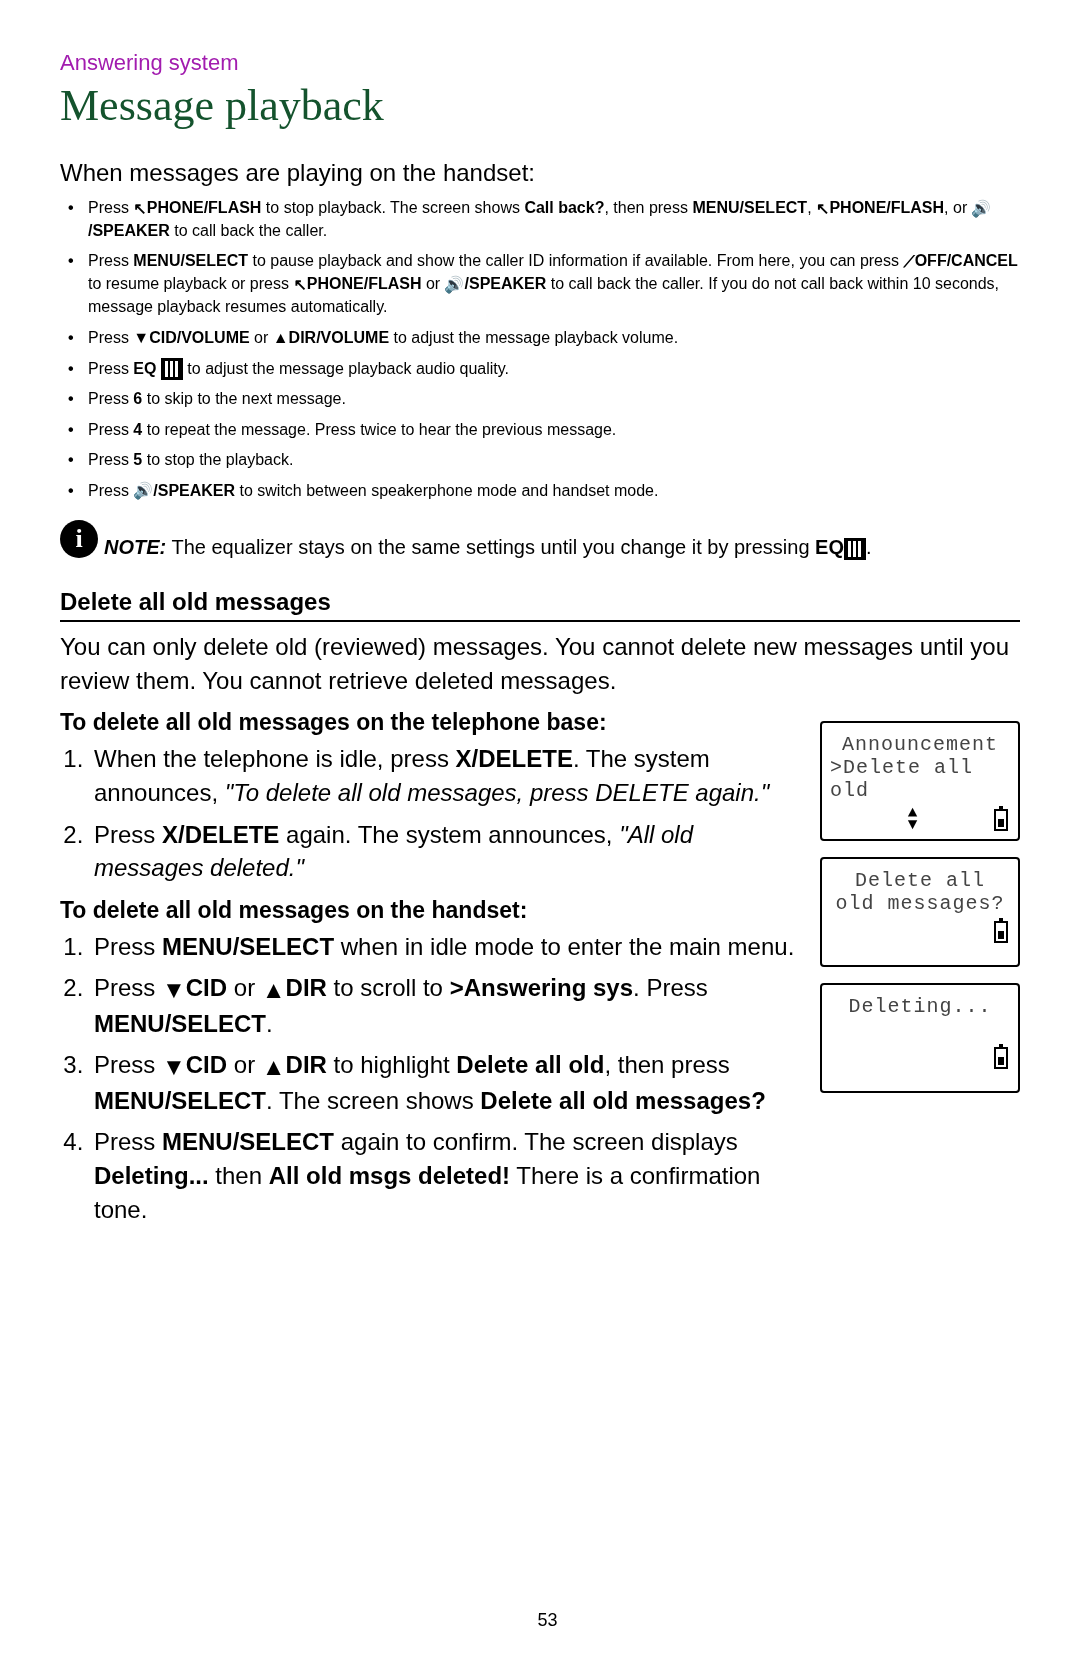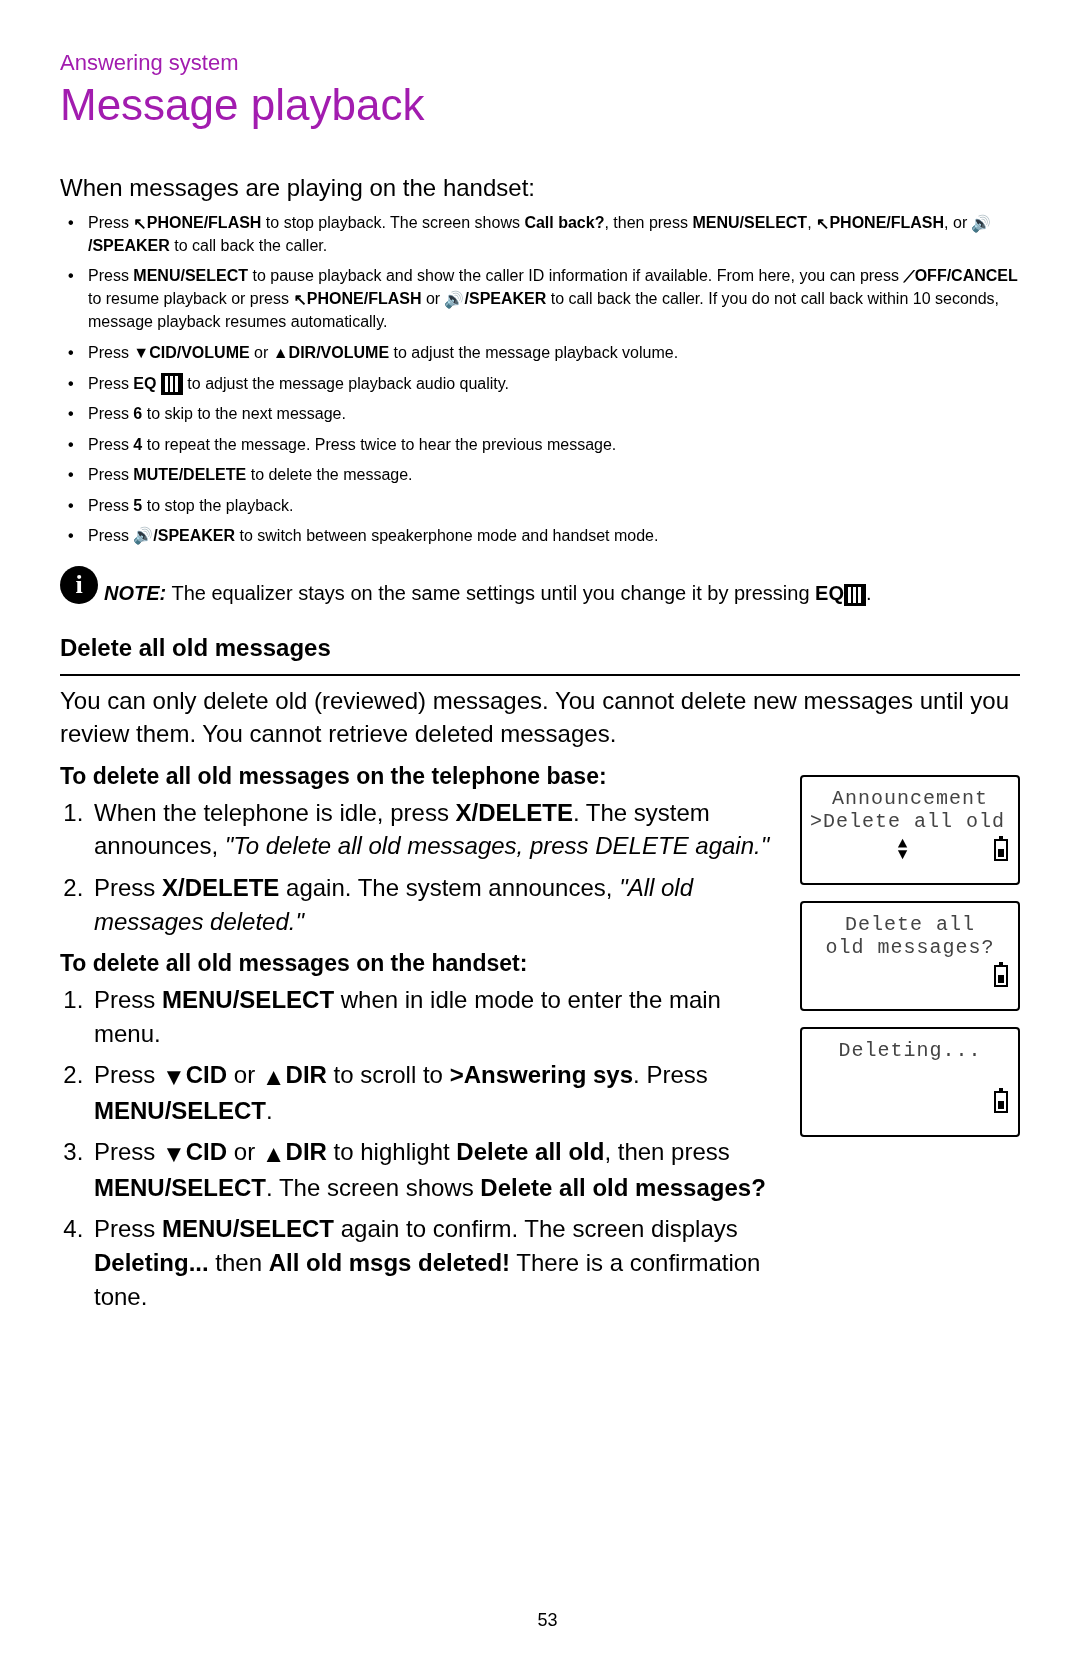--- a/index.html
+++ b/index.html
@@ -18,23 +18,23 @@
   }
   .section-label {
     font-size: 22px;
     color: #a21caf;
     margin-bottom: 4px;
     font-family: Arial, sans-serif;
   }
   .page-title {
     font-size: 44px;
     font-weight: 300;
-    color: #a21caf;
-    margin-bottom: 44px;
-    font-family: Liberation Sans, sans-serif;
+    color: #14532d;
+    margin-bottom: 28px;
+    font-family: Liberation Serif, serif;
   }
   .sub-heading {
     font-size: 24px;
     font-weight: normal;
     margin-bottom: 10px;
     font-family: Arial, sans-serif;
   }
   .bullet-list {
     list-style: none;
     margin-bottom: 18px;
@@ -80,40 +80,40 @@
   }
   .note-text {
     font-size: 20px;
     padding-top: 16px;
     font-family: Arial, sans-serif;
   }
   .delete-heading {
     font-size: 24px;
     font-weight: bold;
     border-bottom: 2px solid #000;
-    padding-bottom: 12px;
+    padding-bottom: 4px;
     margin-bottom: 8px;
     font-family: Arial, sans-serif;
   }
   .body-para {
     font-size: 24px;
     line-height: 1.4;
     margin-bottom: 12px;
     font-family: Arial, sans-serif;
   }
   .columns {
     display: flex;
     align-items: flex-start;
   }
   .col-left {
     flex: 1;
     padding-right: 16px;
   }
   .col-right {
-    width: 220px;
+    width: 200px;
     padding-top: 12px;
   }
   .sub-heading2 {
     font-size: 23px;
     font-weight: bold;
     margin-bottom: 6px;
     font-family: Arial, sans-serif;
   }
   ol.num-list {
     list-style: decimal;
@@ -238,23 +238,20 @@
   <li>
     <span>Press </span><span class="bold">EQ</span> <span class="g-eq"></span><span> to adjust the message playback audio quality.</span>
   </li>
   <li>
     <span>Press </span><span class="bold">6</span><span> to skip to the next message.</span>
   </li>
   <li>
     <span>Press </span><span class="bold">4</span><span> to repeat the message. Press twice to hear the previous message.</span>
   </li>
   <li>
-    <span>Press </span><span class="bold sc">MUTE</span><span class="bold">/DELETE</span><span> to delete the message.</span>
-  </li>
-  <li>
     <span>Press </span><span class="bold">5</span><span> to stop the playback.</span>
   </li>
   <li>
     <span>Press </span><span class="inline-icon g-speaker"></span><span class="bold">/SPEAKER</span><span> to switch between speakerphone mode and handset mode.</span>
   </li>
 </ul>
 
 <div class="note-row">
   <div class="info-icon">i</div>
   <div class="note-text">

